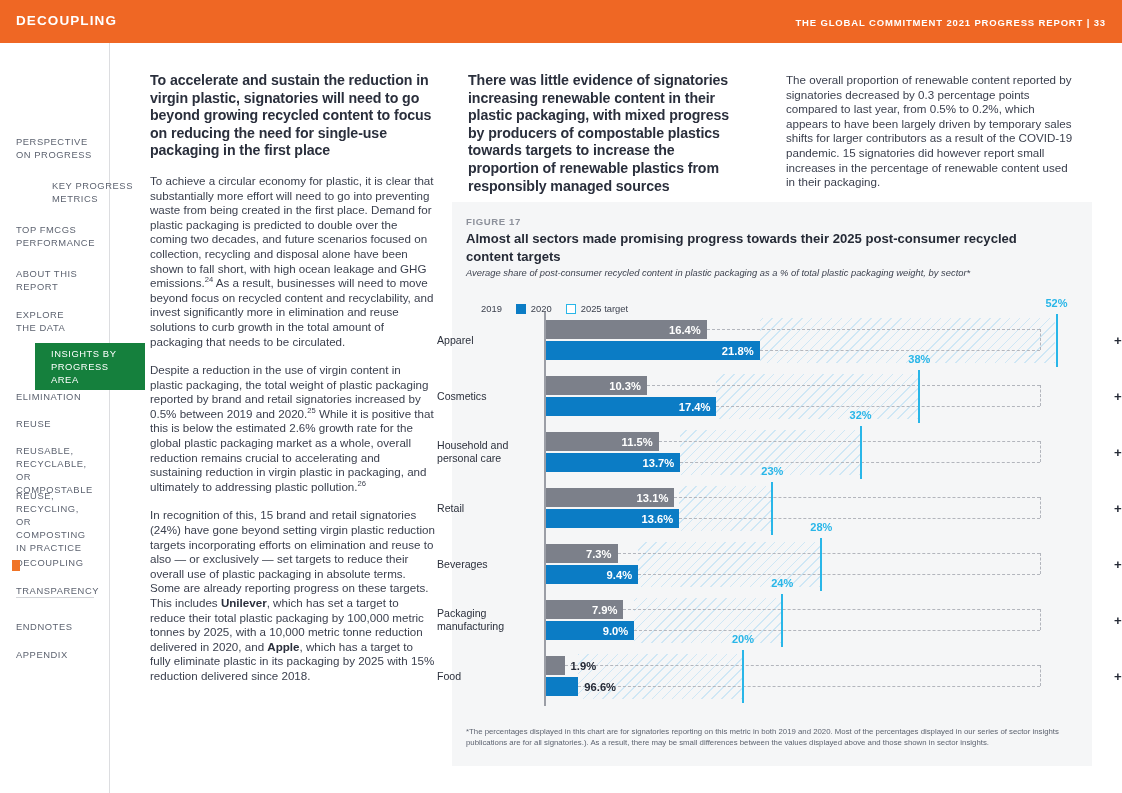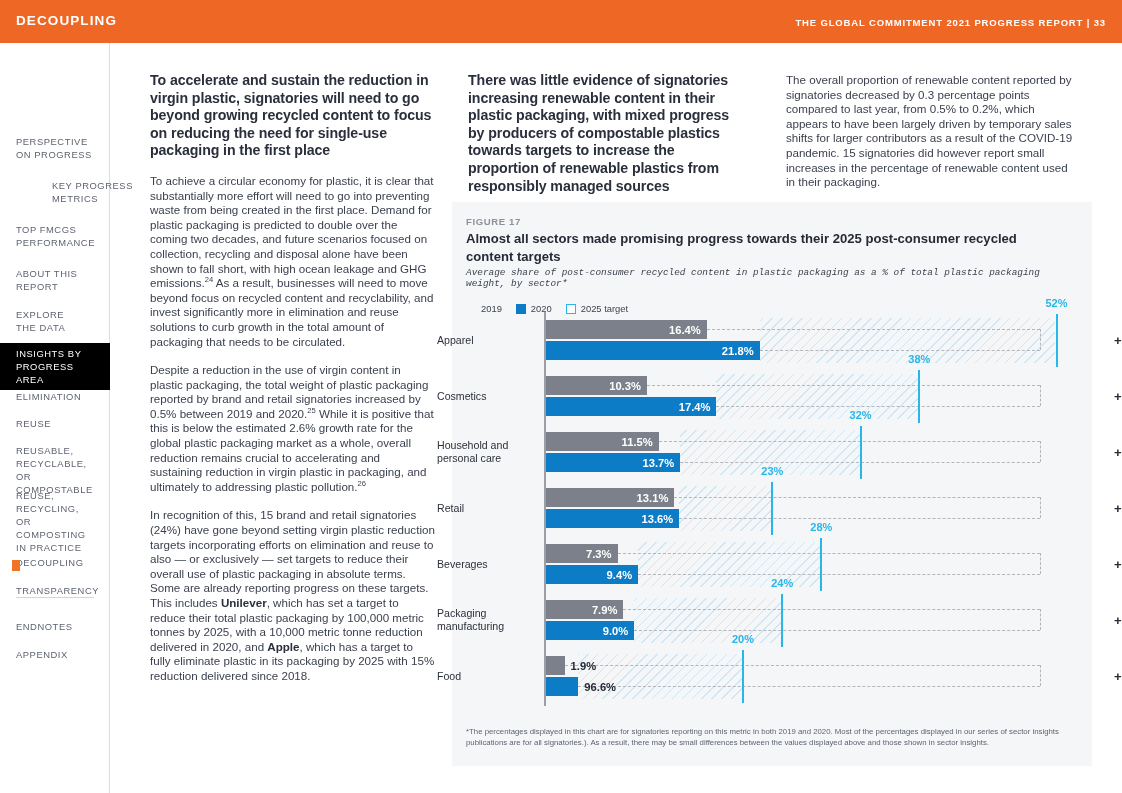--- a/index.html
+++ b/index.html
@@ -35,21 +35,21 @@
     border-right:1px solid #dcdde0;
     background:#ffffff;
   }
   .nav-item {
     position:absolute; left:0; width:110px;
     font-size:9.4px; letter-spacing:0.55px; line-height:13px;
     color:#5d6370;
     padding:4px 8px 4px 16px;
   }
   .nav-item.active {
-    background:#000000; color:#ffffff;
+    background:#15803d; color:#ffffff;margin-left:35px;
   }
   .nav-item.dot-marker::before {
     content:""; position:absolute; left:12px; top:8px;
     width:8px; height:11px; background:#f07427;
   }
   .nav-divider {
     position:absolute; left:16px; width:78px; height:1px; background:#d3d5d9;
   }
 
   
@@ -79,21 +79,21 @@
   .fig-label {
     position:absolute; left:14px; top:14px;
     font-size:9.6px; font-weight:bold; color:#8d919b; letter-spacing:0.6px;
   }
   .fig-title {
     position:absolute; left:14px; top:28px; width:600px;
     font-size:13.1px; font-weight:bold; line-height:17.5px; color:#252a36;
   }
   .fig-sub {
     position:absolute; left:14px; top:65px; width:610px;
-    font-size:9.4px; font-style:italic; color:#3d424f;font-family:Liberation Mono, monospace;
+    font-size:9.4px; font-style:italic; color:#3d424f;
   }
 
   
   .legend { position:absolute; left:14px; top:87px; height:14px; }
   .lg { display:inline-flex; align-items:flex-end; margin-right:14px; font-size:9.4px; color:#3d424f; vertical-align:middle;margin-top:14px;}
   .sw { display:inline-block; width:10px; height:10px; margin-right:5px; }
   .sw-2019 { background:#7c808a; opacity:0; }
   .sw-2020 { background:#0b7cc5; }
   .sw-target { background:#ffffff; border:1.6px solid #29b6e8; }
 

